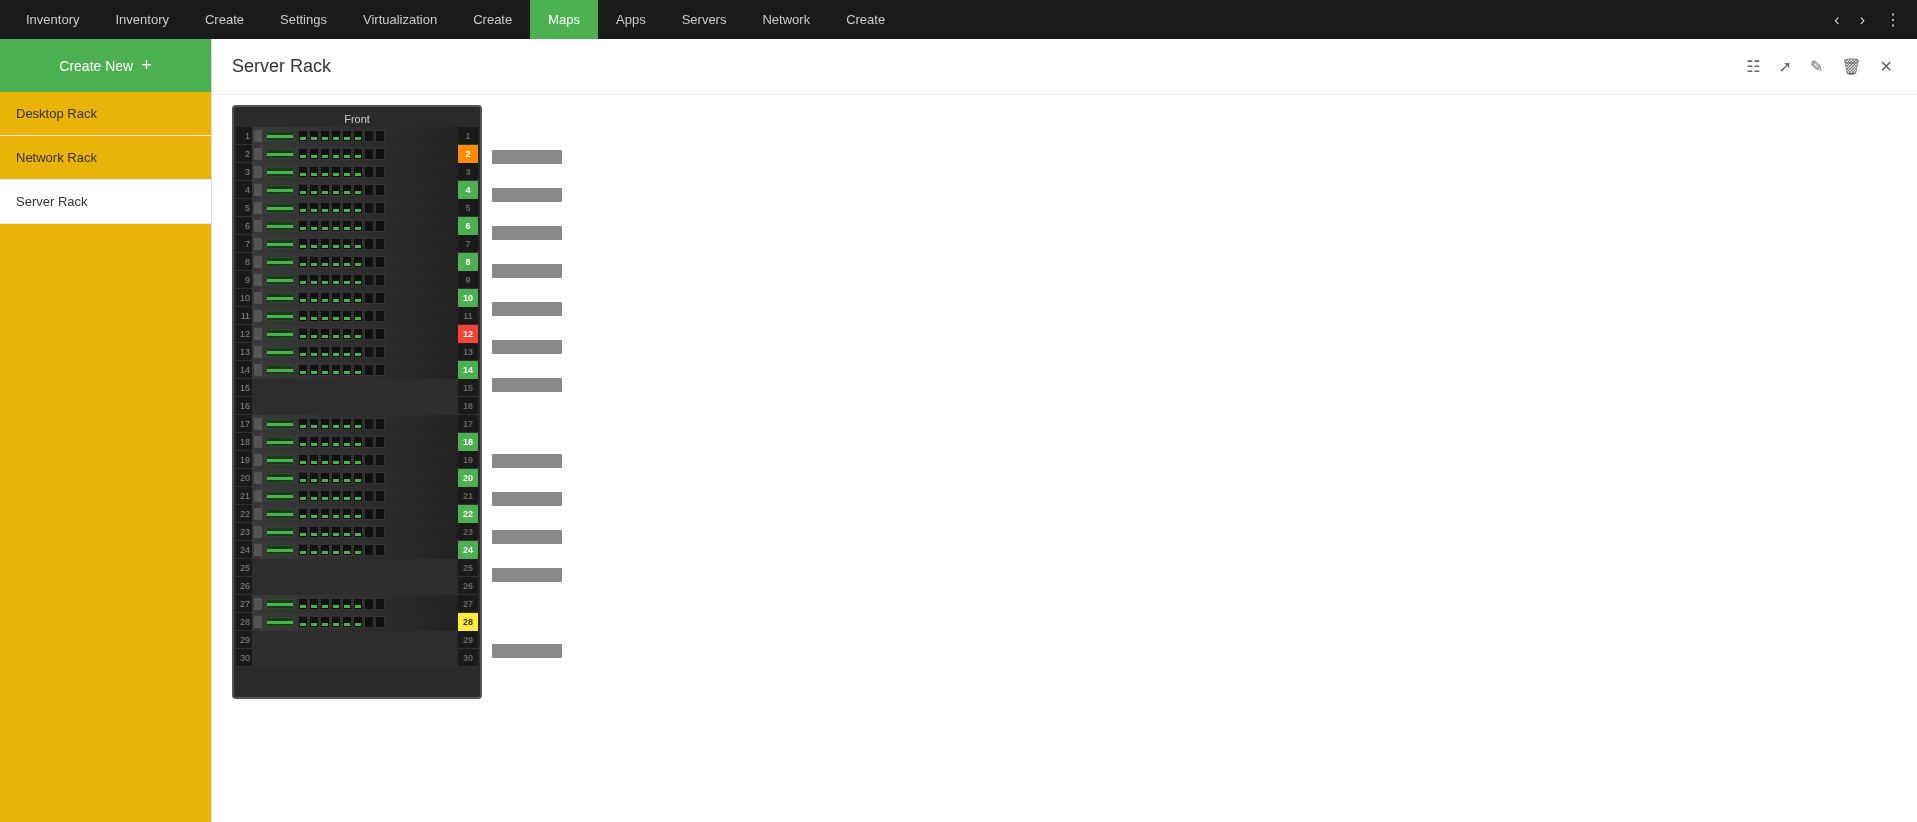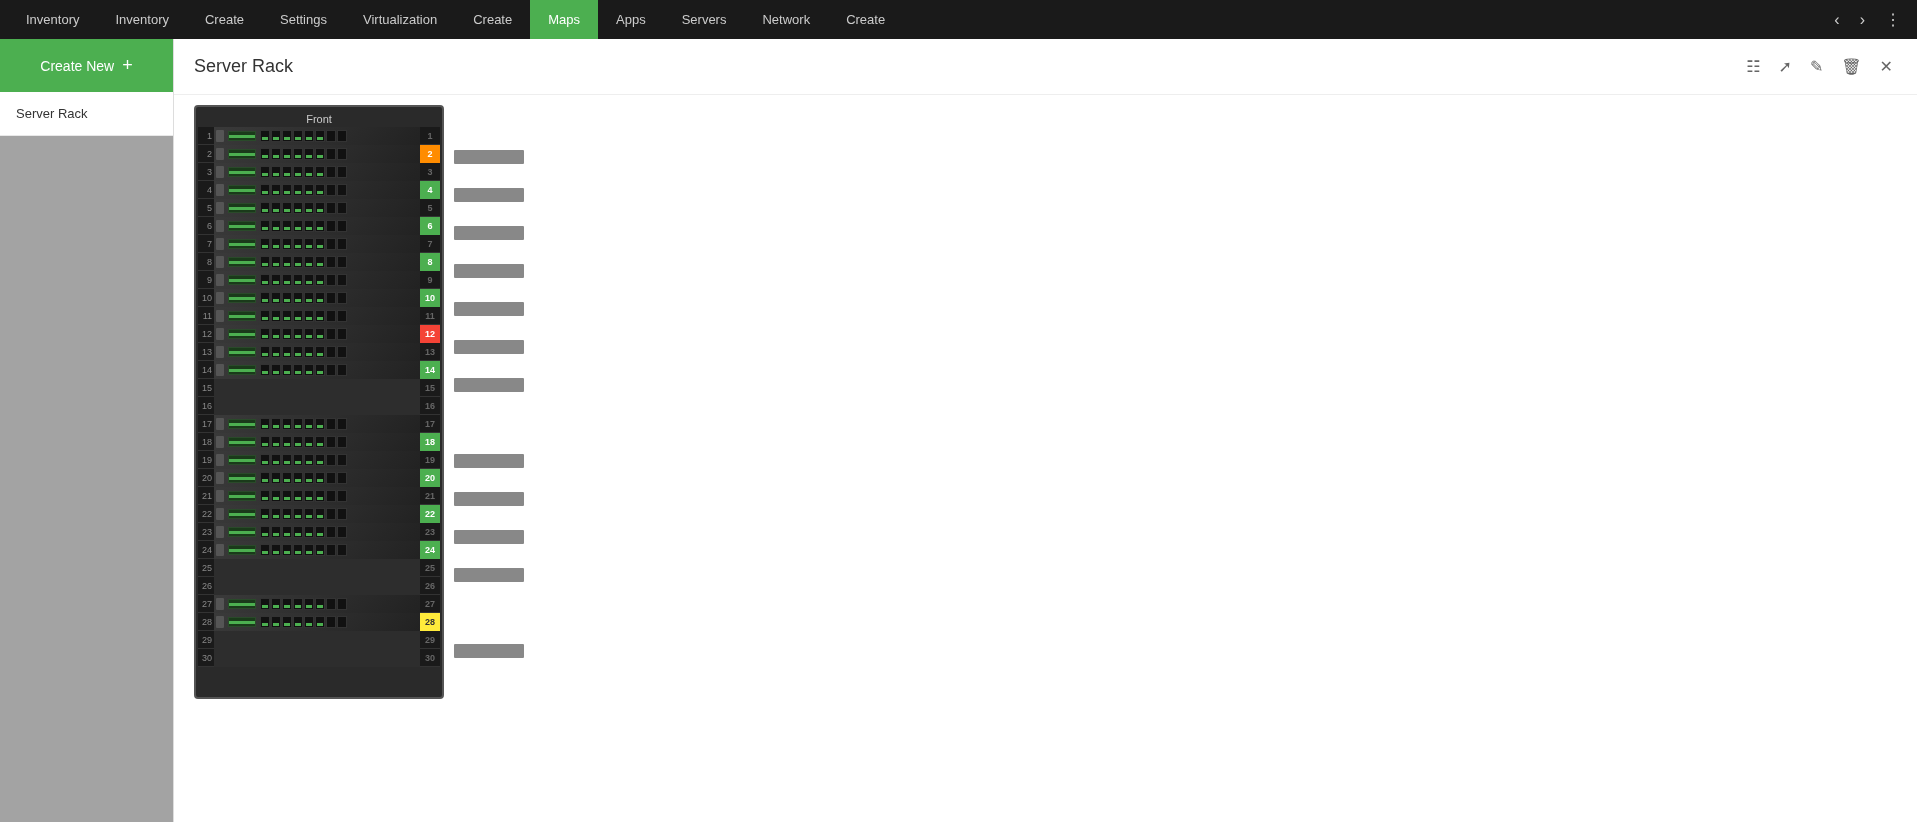--- a/index.html
+++ b/index.html
@@ -48,22 +48,22 @@
     }
 
     
     .layout {
       display: flex;
       height: calc(822px - 39px);
     }
 
     
     .sidebar {
-      width: 174px;
-      background: #a3a3a3;
+      width: 212px;
+      background: #eab308;
       border-right: 1px solid #ddd;
       display: flex;
       flex-direction: column;
       flex-shrink: 0;
     }
     .create-new-btn {
       background: #4caf50;
       color: #fff;
       display: flex;
       align-items: center;
@@ -298,20 +298,26 @@
   </div>
 </nav>
 
 <div class="layout">
 
   <aside class="sidebar">
     <div class="create-new-btn">
       <span>Create New</span>
       <span class="plus">+</span>
     </div>
+    <div class="sidebar-item">
+      <span>Desktop Rack</span>
+    </div>
+    <div class="sidebar-item">
+      <span>Network Rack</span>
+    </div>
     <div class="sidebar-item active">
       <span>Server Rack</span>
     </div>
   </aside>
 
   <main class="main-content">
 
     <div class="content-header">
       <h1 class="content-title">Server Rack</h1>
       <div class="header-actions">

